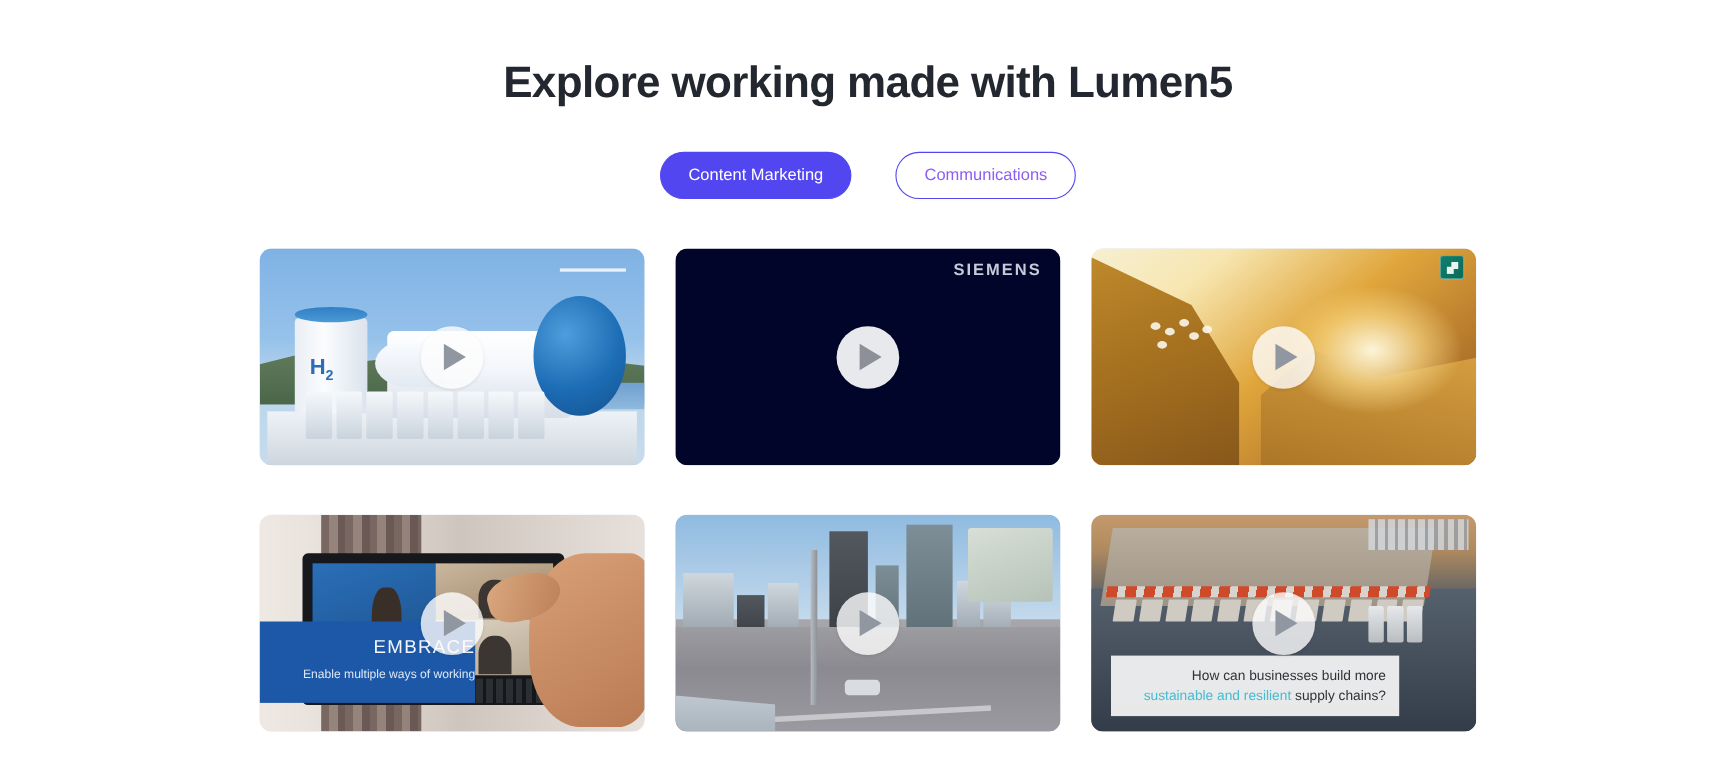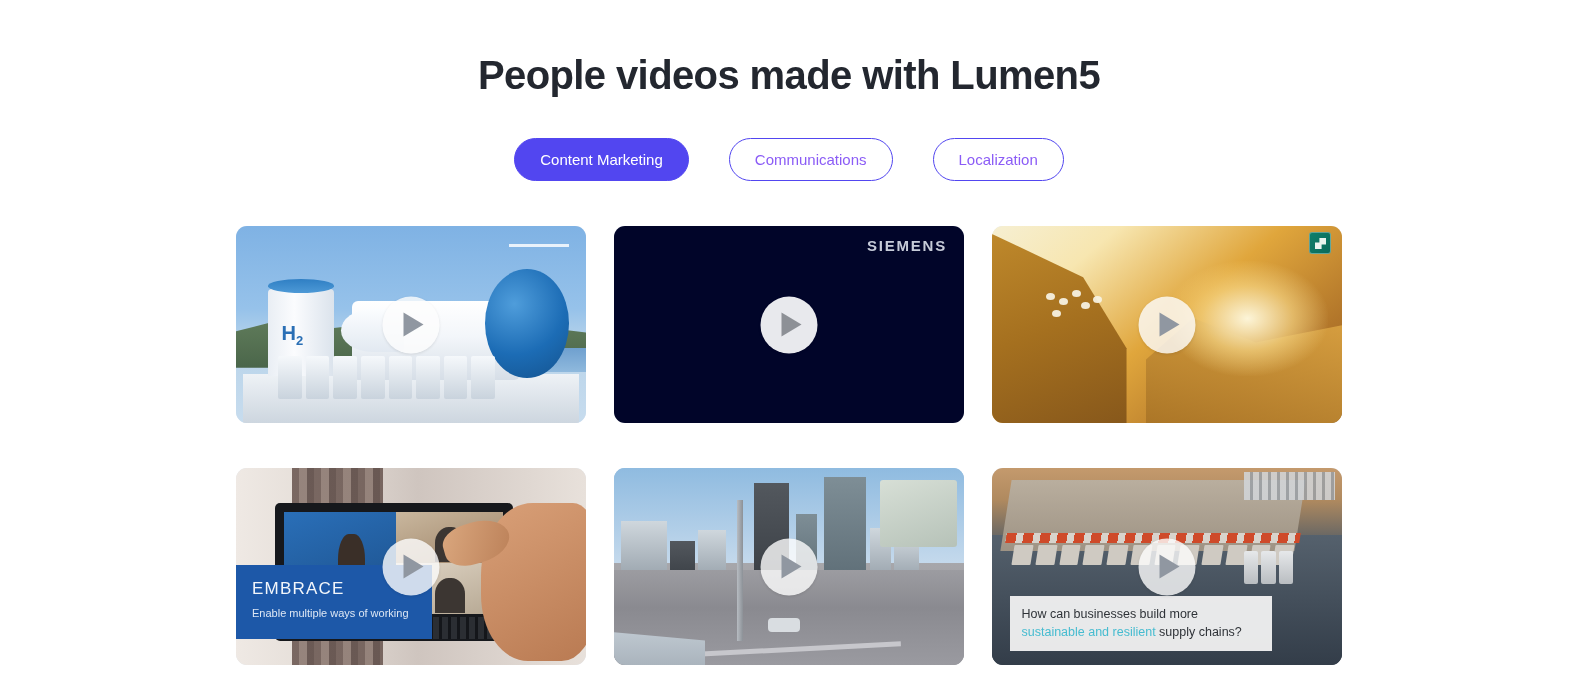--- a/index.html
+++ b/index.html
@@ -68,20 +68,21 @@
     height: 197px;
     border-radius: 11px;
     overflow: hidden;
     cursor: pointer;
     background: #dfe6ef;
   }
   .thumb {
     position: absolute;
     inset: 0;
     overflow: hidden;
+    text-align: right;
   }
 
   
   .play-btn {
     position: absolute;
     top: 50%;
     left: 50%;
     transform: translate(-50%, -50%);
     width: 57px;
     height: 57px;
@@ -349,26 +350,25 @@
   }
   .c6 .caption p {
     margin:0; font-size:12.5px; line-height:1.45; color:#2f3338;
     font-family:"Liberation Sans", sans-serif;
   }
   .c6 .caption .hl { color:#46bcd0; }
 </style>
 </head>
 <body>
 
-<h1 class="page-title">People videos made with Lumen5</h1>
+<h1 class="page-title">Explore working made with Lumen5</h1>
 
 <div class="filter-bar">
   <button class="pill is-active">Content Marketing</button>
   <button class="pill">Communications</button>
-  <button class="pill">Localization</button>
 </div>
 
 <div class="video-grid">
 
   <div class="video-card">
     <div class="thumb c1">
       <div class="hills"></div>
       <div class="sea"></div>
       <div class="base"></div>
       <div class="cyl"></div>

